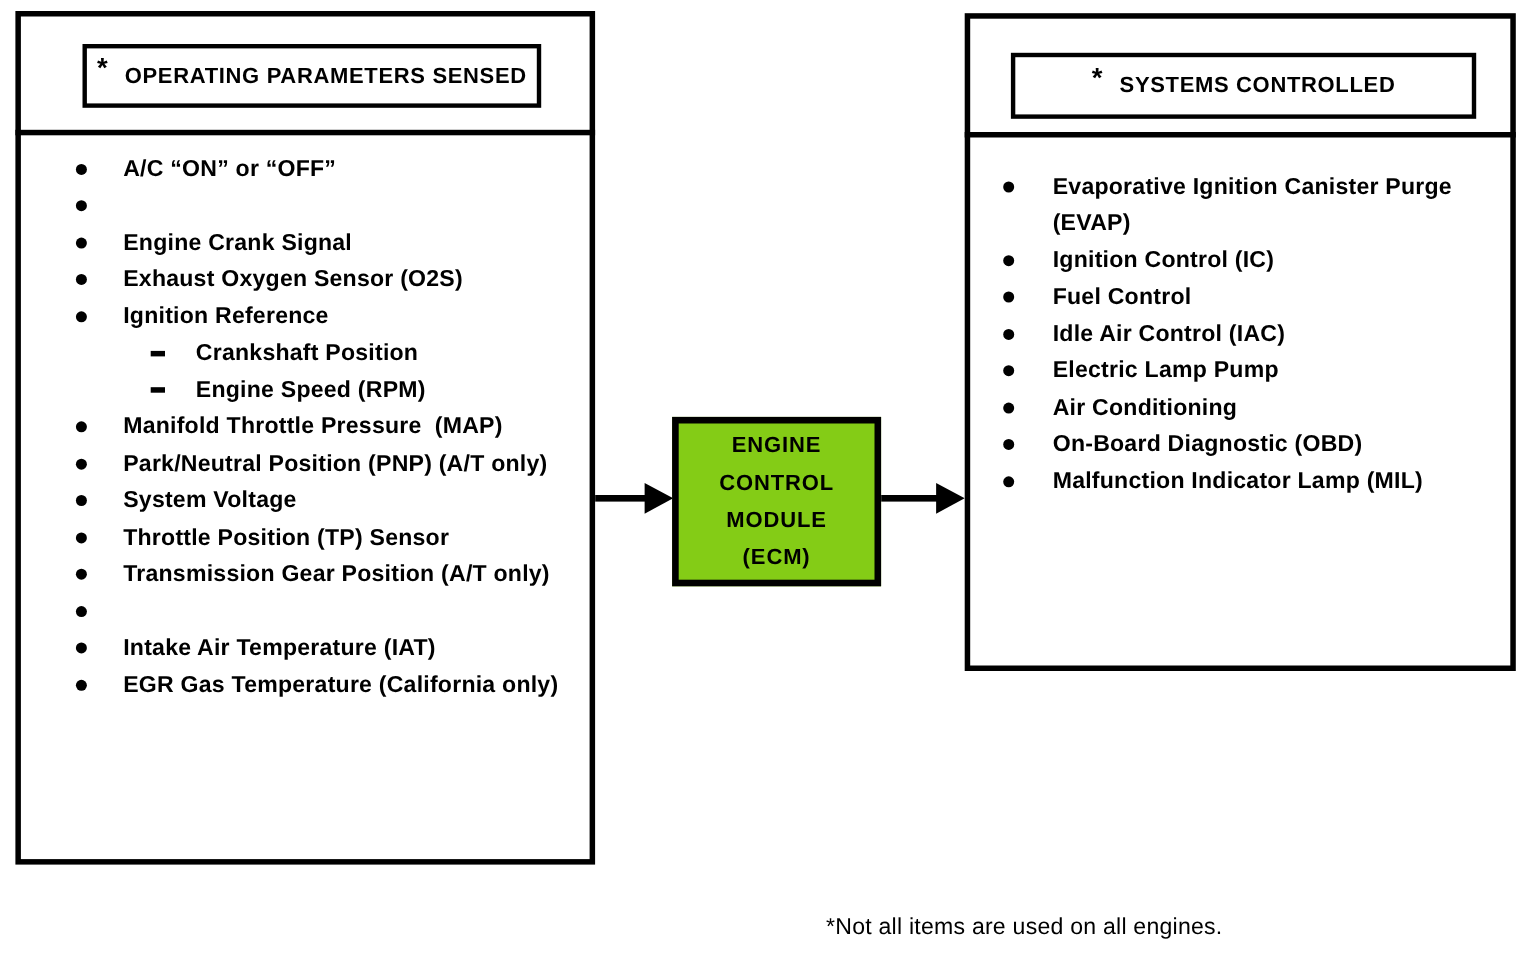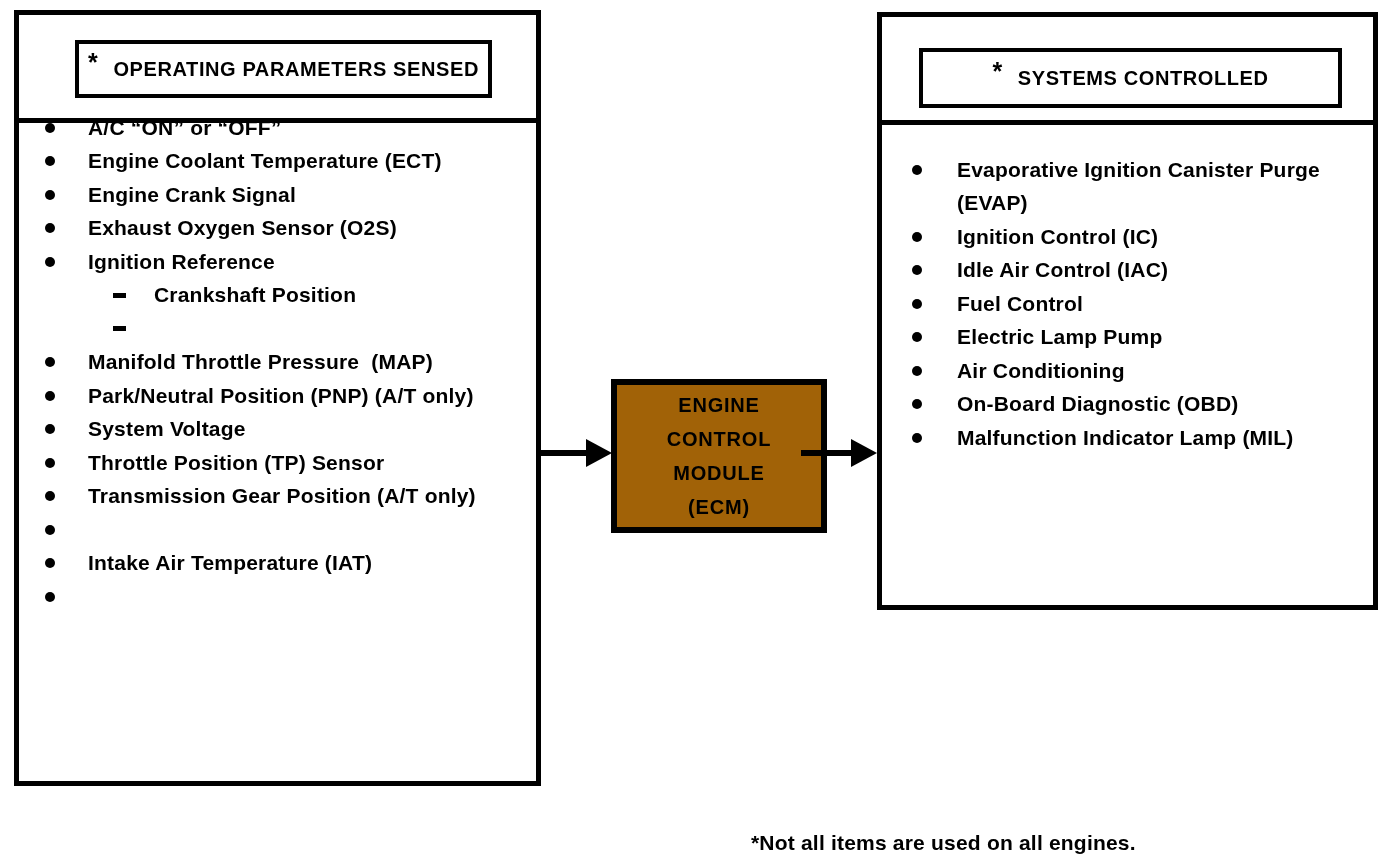--- a/index.html
+++ b/index.html
@@ -34,54 +34,54 @@
     position:relative;top:-7px;
     margin-right:15px;
     font-size:25px;font-weight:bold;
   }
   .hrule{
     position:absolute;left:-5px;right:-5px;height:5px;background:#000;
   }
   #left-panel .hrule{top:103px;}
   #right-panel .hrule{top:103px;}
   .list{position:absolute;left:0;right:0;}
-  #left-panel .list{top:96px;}
+  #left-panel .list{top:122px;padding-left:24px;}
   #right-panel .list{top:136px;}
   .row{
     display:flex;align-items:center;
     height:33.5px;
     font-weight:bold;font-size:21px;
   }
   .row .txt{white-space:pre;letter-spacing:0.2px;}
   .row .mk{
     flex:none;
     width:10px;height:10px;border-radius:50%;background:#000;
     margin-left:26px;margin-right:33px;
   }
   #right-panel .row .mk{margin-left:30px;margin-right:35px;}
   .row.m-dash .mk{
     width:13px;height:5px;border-radius:0;
     margin-left:94px;margin-right:28px;
   }
   .row.m-none .mk{visibility:hidden;}
   #ecm-box{
     position:absolute;
-    left:611px;top:379px;width:216px;height:154px;
+    left:611px;top:379px;width:190px;height:154px;
     border:6px solid #000;box-sizing:border-box;
     display:flex;flex-direction:column;justify-content:center;align-items:center;
-    background:#a16207;
+    background:#84cc16;
   }
   .ecm-line{
     font-weight:bold;font-size:20px;letter-spacing:0.8px;
     line-height:34px;text-align:center;
   }
   .arrow{position:absolute;}
   #footnote{
     position:absolute;left:751px;top:831px;
-    font-weight:bold;font-size:21px;letter-spacing:0.2px;
+    font-weight:normal;font-size:21px;letter-spacing:0.2px;
     white-space:pre;
   }
 </style>
 </head>
 <body>
 
 <div class="stage">
 
   <div class="panel" id="left-panel">
     <div class="header-box">
@@ -90,21 +90,20 @@
     </div>
     <div class="hrule"></div>
     <div class="list">
   <div class="row m-dot">
     <span class="mk"></span>
     <span class="txt">A/C “ON” or “OFF”</span>
   </div>
 
   <div class="row m-dot">
     <span class="mk"></span>
-    <span class="txt">Engine Coolant Temperature (ECT)</span>
   </div>
 
   <div class="row m-dot">
     <span class="mk"></span>
     <span class="txt">Engine Crank Signal</span>
   </div>
 
   <div class="row m-dot">
     <span class="mk"></span>
     <span class="txt">Exhaust Oxygen Sensor (O2S)</span>
@@ -115,20 +114,21 @@
     <span class="txt">Ignition Reference</span>
   </div>
 
   <div class="row m-dash">
     <span class="mk"></span>
     <span class="txt">Crankshaft Position</span>
   </div>
 
   <div class="row m-dash">
     <span class="mk"></span>
+    <span class="txt">Engine Speed (RPM)</span>
   </div>
 
   <div class="row m-dot">
     <span class="mk"></span>
     <span class="txt">Manifold Throttle Pressure  (MAP)</span>
   </div>
 
   <div class="row m-dot">
     <span class="mk"></span>
     <span class="txt">Park/Neutral Position (PNP) (A/T only)</span>
@@ -153,20 +153,21 @@
     <span class="mk"></span>
   </div>
 
   <div class="row m-dot">
     <span class="mk"></span>
     <span class="txt">Intake Air Temperature (IAT)</span>
   </div>
 
   <div class="row m-dot">
     <span class="mk"></span>
+    <span class="txt">EGR Gas Temperature (California only)</span>
   </div>
 </div>
   </div>
 
   <svg class="arrow" style="left:541px;top:437px;" width="72" height="32" viewBox="0 0 72 32">
     <rect x="0" y="13" width="49" height="6" fill="#000"></rect>
     <polygon points="45,2 45,30 71,16" fill="#000"></polygon>
   </svg>
 
   <div id="ecm-box">
@@ -204,30 +205,30 @@
   </div>
 
 
   <div class="row m-dot">
     <span class="mk"></span>
     <span class="txt">Ignition Control (IC)</span>
   </div>
 
   <div class="row m-dot">
     <span class="mk"></span>
+    <span class="txt">Fuel Control</span>
+  </div>
+
+  <div class="row m-dot">
+    <span class="mk"></span>
     <span class="txt">Idle Air Control (IAC)</span>
   </div>
 
   <div class="row m-dot">
     <span class="mk"></span>
-    <span class="txt">Fuel Control</span>
-  </div>
-
-  <div class="row m-dot">
-    <span class="mk"></span>
     <span class="txt">Electric Lamp Pump</span>
   </div>
 
   <div class="row m-dot">
     <span class="mk"></span>
     <span class="txt">Air Conditioning</span>
   </div>
 
   <div class="row m-dot">
     <span class="mk"></span>

